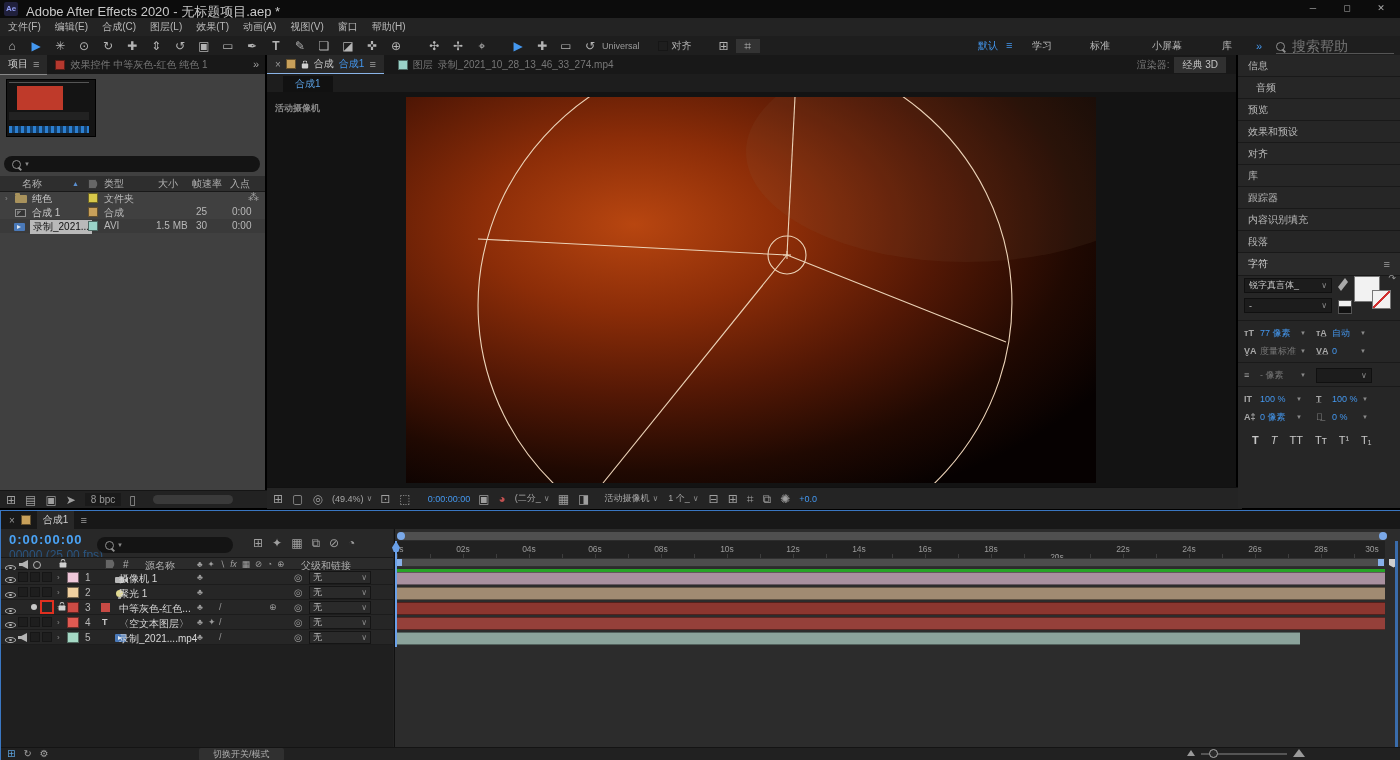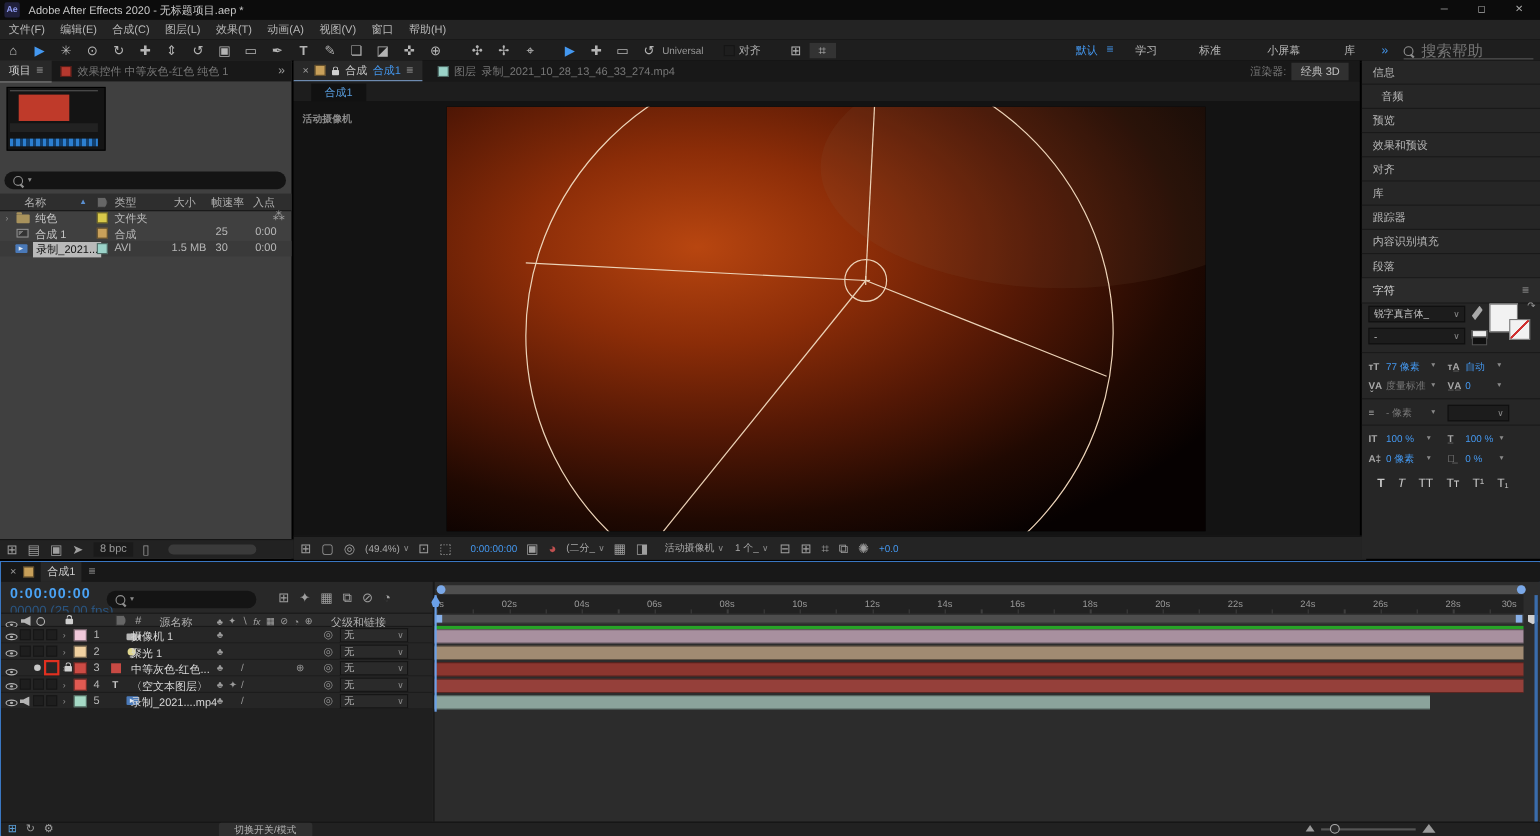--- a/index.html
+++ b/index.html
@@ -57,21 +57,21 @@
   .bar{position:absolute;height:13px;border-top:1px solid rgba(0,0,0,.4);border-bottom:1px solid rgba(0,0,0,.4);box-sizing:border-box;}
 </style>
 </head>
 <body>
 
 <div id="app">
 
   <div class="abs row" style="left:0;top:0;width:1400px;height:18px;background:#0c0c0c;">
     <span class="abs" style="left:4px;top:2px;width:14px;height:14px;background:#20203c;color:#8f9bf0;
       font-size:8px;font-weight:bold;text-align:center;line-height:14px;border-radius:2px;">Ae</span>
-    <span class="abs" style="left:26px;top:3px;color:#c9c9c9;font-size:10px;">Adobe After Effects 2020 - 无标题项目.aep *</span>
+    <span class="abs" style="left:26px;top:3px;color:#c9c9c9;font-size:13px;">Adobe After Effects 2020 - 无标题项目.aep *</span>
     <span class="abs" style="left:1298px;top:3px;width:30px;text-align:center;color:#aaa;font-size:9px;">─</span>
     <span class="abs" style="left:1332px;top:3px;width:30px;text-align:center;color:#aaa;font-size:9px;">◻</span>
     <span class="abs" style="left:1366px;top:3px;width:30px;text-align:center;color:#aaa;font-size:9px;">✕</span>
   </div>
 
   <div class="abs row" style="left:0;top:18px;width:1400px;height:18px;background:#232323;gap:14px;padding-left:8px;">
     <span>文件(F)</span>
     <span>编辑(E)</span>
     <span>合成(C)</span>
     <span>图层(L)</span>
@@ -549,21 +549,21 @@
         <span class="ruler-lab" style="left:-11px;">0s</span>
         <span class="ruler-lab" style="left:53px;">02s</span>
         <span class="ruler-lab" style="left:119px;">04s</span>
         <span class="ruler-lab" style="left:185px;">06s</span>
         <span class="ruler-lab" style="left:251px;">08s</span>
         <span class="ruler-lab" style="left:317px;">10s</span>
         <span class="ruler-lab" style="left:383px;">12s</span>
         <span class="ruler-lab" style="left:449px;">14s</span>
         <span class="ruler-lab" style="left:515px;">16s</span>
         <span class="ruler-lab" style="left:581px;">18s</span>
-        <span class="ruler-lab" style="left:647px;">20s</span>
+        <span class="ruler-lab" style="left:647px;margin-top:8px;">20s</span>
         <span class="ruler-lab" style="left:713px;">22s</span>
         <span class="ruler-lab" style="left:779px;">24s</span>
         <span class="ruler-lab" style="left:845px;">26s</span>
         <span class="ruler-lab" style="left:911px;">28s</span>
         <span class="ruler-lab" style="left:962px;">30s</span>
       </div>
 
       <div class="abs" style="left:0;top:29px;width:990px;height:9px;background:#4d4d4d;border:1px solid #303030;box-sizing:border-box;">
         <span class="abs" style="left:0;top:0;width:6px;height:7px;background:#88b0e8;"></span>
         <span class="abs" style="right:0;top:0;width:6px;height:7px;background:#88b0e8;"></span>

